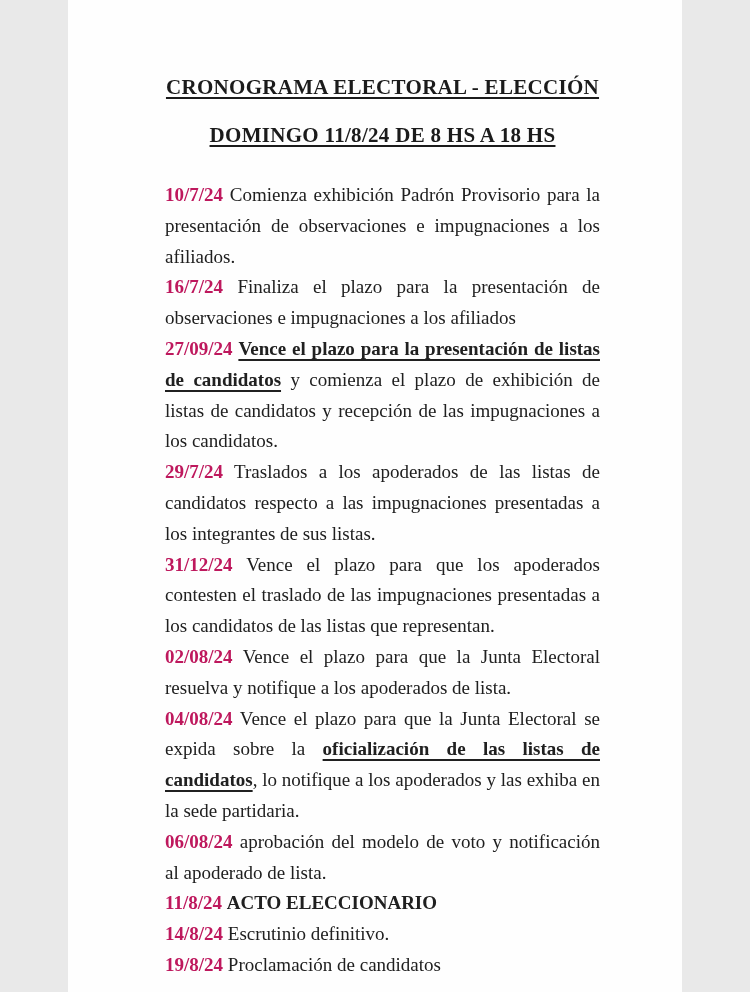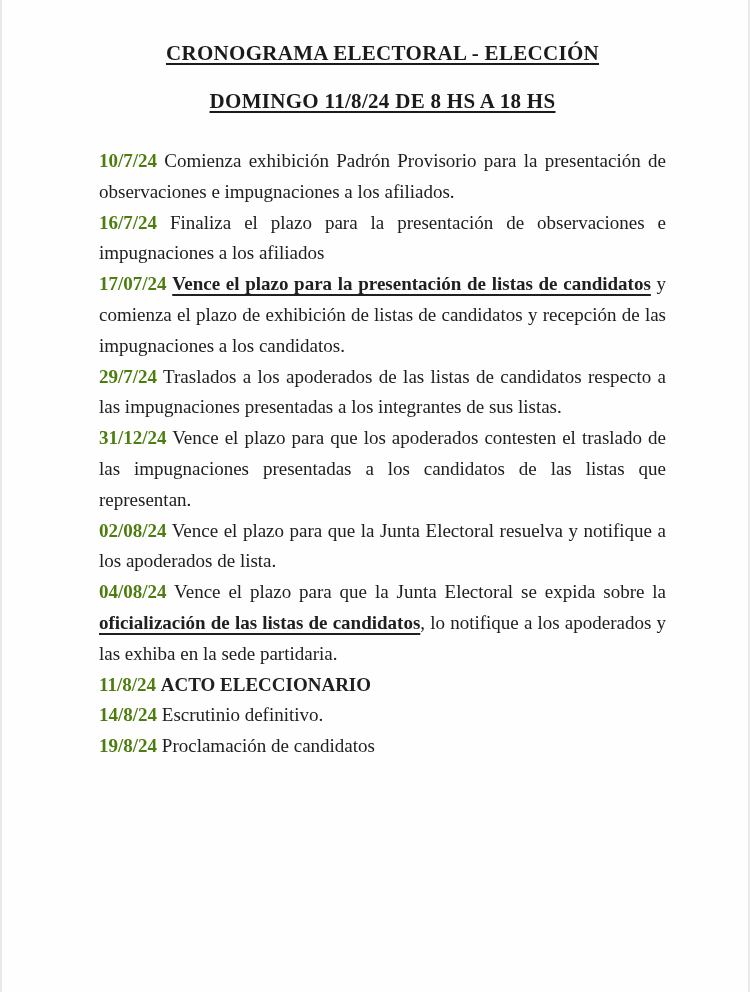--- a/index.html
+++ b/index.html
@@ -5,27 +5,27 @@
   html, body {
     margin: 0;
     padding: 0;
   }
   body {
     background: #e9e9e9;
     font-family: "Liberation Serif", serif;
   }
   .page {
     position: relative;
-    width: 746px;
+    width: 614px;
     height: 992px;
     margin: 0 auto;
     background: #fefefe;
     color: #202020;
     box-sizing: border-box;
-    padding: 41px 82px 40px 97px;
+    padding: 75px 82px 40px 97px;
     overflow: hidden;
   }
   .doc-title, .doc-subtitle {
     text-align: center;
     font-weight: bold;
     font-size: 21px;
     letter-spacing: 0.3px;
     color: #1b1b1b;
     text-decoration: underline;
     text-decoration-thickness: 2px;
@@ -42,21 +42,21 @@
     font-size: 19px;
     line-height: 30.8px;
   }
   .entry {
     margin: 0;
     text-align: justify;
     text-justify: inter-word;
   }
   .entry-date {
     font-weight: bold;
-    color: #4d7c0f;
+    color: #be185d;
   }
   .seg-normal {
     font-weight: normal;
   }
   .seg-bold {
     font-weight: bold;
   }
   .seg-bold-underline {
     font-weight: bold;
     text-decoration: underline;
@@ -66,22 +66,23 @@
 </style>
 </head>
 <body>
 
 <div class="page">
   <h1 class="doc-title">CRONOGRAMA ELECTORAL - ELECCIÓN</h1>
   <h2 class="doc-subtitle">DOMINGO 11/8/24 DE 8 HS A 18 HS</h2>
   <div class="entries">
       <p class="entry"><span class="entry-date">10/7/24</span> <span class="seg seg-normal">Comienza exhibición Padrón Provisorio para la presentación de observaciones e impugnaciones a los afiliados.</span></p>
       <p class="entry"><span class="entry-date">16/7/24</span> <span class="seg seg-normal">Finaliza el plazo para la presentación de observaciones e impugnaciones a los afiliados</span></p>
-      <p class="entry"><span class="entry-date">17/07/24</span> <span class="seg seg-bold-underline">Vence el plazo para la presentación de listas de candidatos</span><span class="seg seg-normal"> y comienza el plazo de exhibición de listas de candidatos y recepción de las impugnaciones a los candidatos.</span></p>
+      <p class="entry"><span class="entry-date">27/09/24</span> <span class="seg seg-bold-underline">Vence el plazo para la presentación de listas de candidatos</span><span class="seg seg-normal"> y comienza el plazo de exhibición de listas de candidatos y recepción de las impugnaciones a los candidatos.</span></p>
       <p class="entry"><span class="entry-date">29/7/24</span> <span class="seg seg-normal">Traslados a los apoderados de las listas de candidatos respecto a las impugnaciones presentadas a los integrantes de sus listas.</span></p>
       <p class="entry"><span class="entry-date">31/12/24</span> <span class="seg seg-normal">Vence el plazo para que los apoderados contesten el traslado de las impugnaciones presentadas a los candidatos de las listas que representan.</span></p>
       <p class="entry"><span class="entry-date">02/08/24</span> <span class="seg seg-normal">Vence el plazo para que la Junta Electoral resuelva y notifique a los apoderados de lista.</span></p>
       <p class="entry"><span class="entry-date">04/08/24</span> <span class="seg seg-normal">Vence el plazo para que la Junta Electoral se expida sobre la </span><span class="seg seg-bold-underline">oficialización de las listas de candidatos</span><span class="seg seg-normal">, lo notifique a los apoderados y las exhiba en la sede partidaria.</span></p>
+      <p class="entry"><span class="entry-date">06/08/24</span> <span class="seg seg-normal">aprobación del modelo de voto y notificación al apoderado de lista.</span></p>
       <p class="entry"><span class="entry-date">11/8/24</span> <span class="seg seg-bold">ACTO ELECCIONARIO</span></p>
       <p class="entry"><span class="entry-date">14/8/24</span> <span class="seg seg-normal">Escrutinio definitivo.</span></p>
       <p class="entry"><span class="entry-date">19/8/24</span> <span class="seg seg-normal">Proclamación de candidatos</span></p>
     </div>
 </div>
 
 </body></html>

